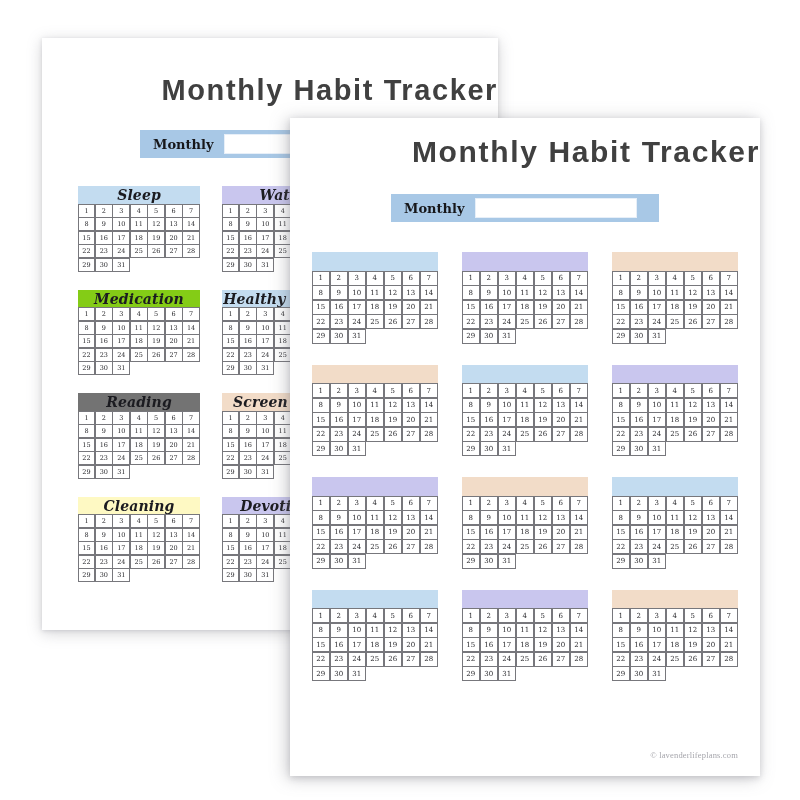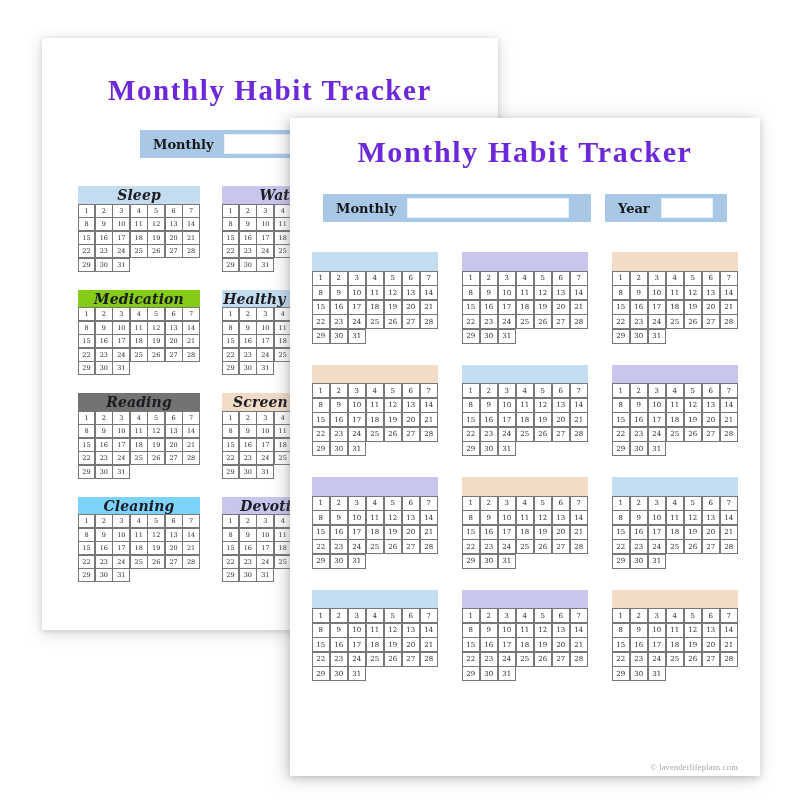--- a/index.html
+++ b/index.html
@@ -46,24 +46,24 @@
     width: 470px;
     height: 658px;
     box-shadow: -3px 2px 16px rgba(110,110,120,0.36),
                 0 2px 6px rgba(110,110,120,0.24);
     z-index: 2;
     overflow: hidden;
   }
 
   
   .sheet-title {
-    text-align: center;
-    font-family: Liberation Serif, serif;
+    text-align: right;
+    font-family: Liberation Sans, sans-serif;
     font-weight: 700;
-    color: #6d28d9;
+    color: #404040;
     letter-spacing: 0.055em;
     white-space: nowrap;
   }
   .page-back .sheet-title {
     font-size: 29px;
     margin-top: 36px;
   }
   .page-front .sheet-title {
     font-size: 30px;
     margin-top: 17px;
@@ -169,21 +169,21 @@
   .page-back .day-cell { height: 14px; font-size: 6.5px; }
   .day-cell.blank {
     border: none;
     background: transparent;
   }
 
   
   .footer {
     position: absolute;
     right: 22px;
-    bottom: 4px;
+    bottom: 16px;
     font-family: "Liberation Serif", serif;
     font-size: 8.5px;
     color: #a6a6ac;
     letter-spacing: 0.02em;
   }
 </style>
 </head>
 <body>
 
 <div class="stage">
@@ -571,21 +571,21 @@
             <div class="day-cell">29</div>
             <div class="day-cell">30</div>
             <div class="day-cell">31</div>
             <div class="day-cell blank"></div>
             <div class="day-cell blank"></div>
             <div class="day-cell blank"></div>
             <div class="day-cell blank"></div>
           </div>
         </div>
         <div class="habit">
-          <div class="habit-header" style="background: #7dd3fc;">
+          <div class="habit-header" style="background: #fef9c3;">
             <span class="habit-label">Cleaning</span>
           </div>
           <div class="day-grid">
             <div class="day-cell">1</div>
             <div class="day-cell">2</div>
             <div class="day-cell">3</div>
             <div class="day-cell">4</div>
             <div class="day-cell">5</div>
             <div class="day-cell">6</div>
             <div class="day-cell">7</div>
@@ -707,24 +707,20 @@
   </div>
 
   <div class="page page-front">
     <div class="sheet-title">Monthly Habit Tracker</div>
 
     <div class="field-row">
       <div class="field field-monthly">
         <span class="field-label">Monthly</span>
         <span class="field-input"></span>
       </div>
-      <div class="field field-year">
-        <span class="field-label">Year</span>
-        <span class="field-input"></span>
-      </div>
     </div>
 
     <div class="habits">
         <div class="habit">
           <div class="habit-header" style="background: rgb(195, 220, 240);">
             <span class="habit-label"></span>
           </div>
           <div class="day-grid">
             <div class="day-cell">1</div>
             <div class="day-cell">2</div>

